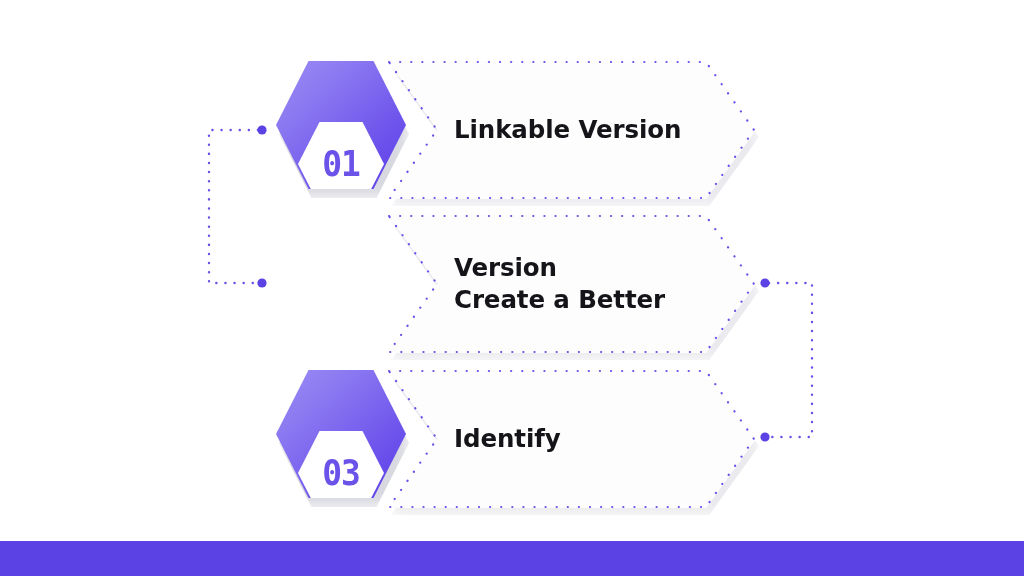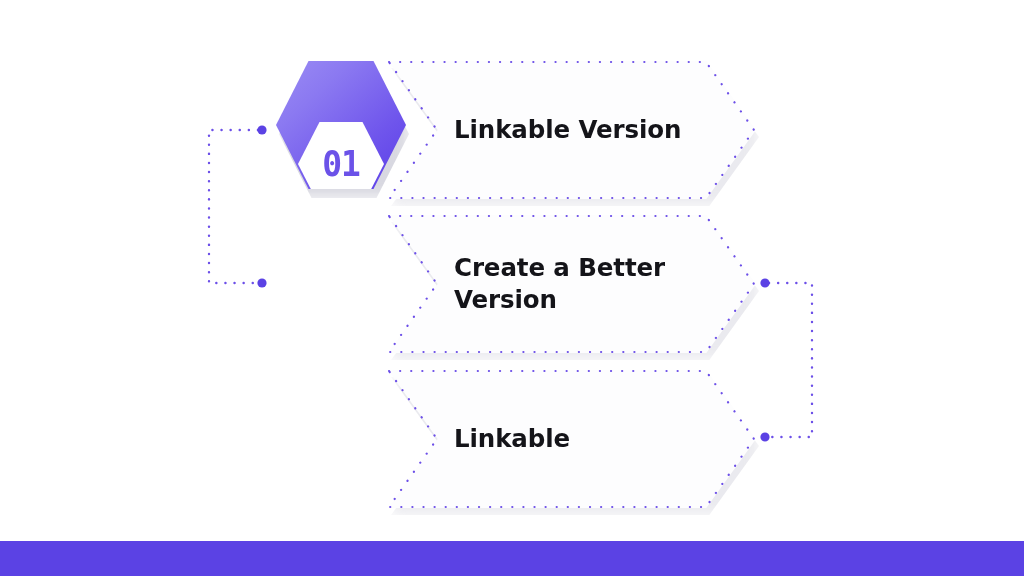--- a/index.html
+++ b/index.html
@@ -211,34 +211,42 @@
   </div>
 
   <div class="step-row row-2">
     <div class="banner-wrap">
       <div class="banner-shadow"></div>
       <div class="banner"></div>
       <svg class="banner-border" viewBox="0 0 368 138" preserveAspectRatio="none">
         <polygon points="1,1 318,1 366,69 318,137 1,137 49,69" vector-effect="non-scaling-stroke"></polygon>
       </svg>
       <div class="banner-text">
+        <div class="line">Version</div>
         <div class="line">Create a Better</div>
-        <div class="line">Version</div>
       </div>
     </div>
   </div>
 
   <div class="step-row row-3">
     <div class="banner-wrap">
       <div class="banner-shadow"></div>
       <div class="banner"></div>
       <svg class="banner-border" viewBox="0 0 368 138" preserveAspectRatio="none">
         <polygon points="1,1 318,1 366,69 318,137 1,137 49,69" vector-effect="non-scaling-stroke"></polygon>
       </svg>
       <div class="banner-text">
-        <div class="line">Linkable</div>
+        <div class="line">Identify</div>
+      </div>
+    </div>
+    <div class="hex-wrap">
+      <div class="hex-shadow"></div>
+      <div class="hex-outer">
+        <div class="hex-inner">
+          <span class="hex-number">03</span>
+        </div>
       </div>
     </div>
   </div>
 
   <div class="footer-bar"></div>
 
 </div>
 
 </body></html>

